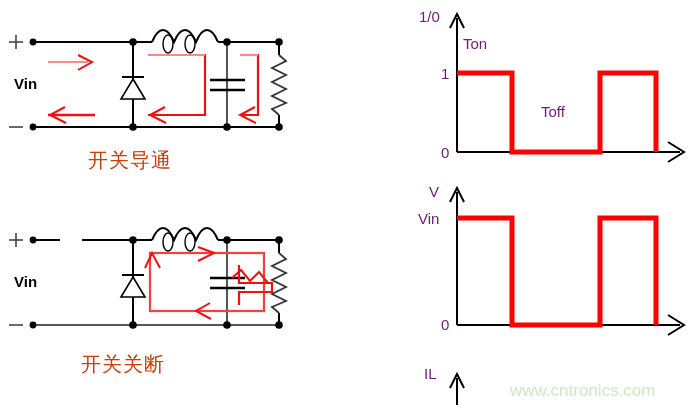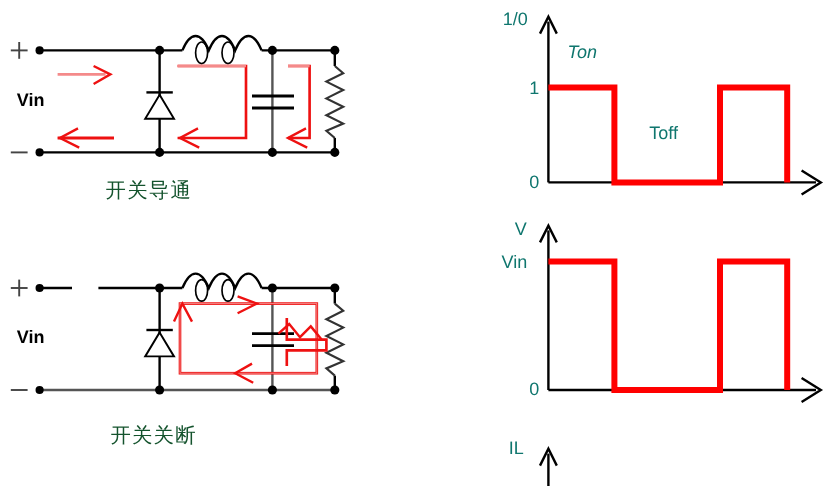--- a/index.html
+++ b/index.html
@@ -1,22 +1,22 @@
 <!DOCTYPE html>
 <html><head>
 <meta charset="utf-8">
 <style>
   html,body{margin:0;padding:0;background:#ffffff;}
   body{width:699px;height:405px;overflow:hidden;
        font-family:"Liberation Sans","DejaVu Sans",sans-serif;}
   #stage{position:relative;width:699px;height:405px;background:#fff;}
   .lbl{position:absolute;color:#1a1a4e;white-space:nowrap;line-height:1;}
   .vin{font-weight:bold;font-size:15px;color:#000;}
-  .cn{font-size:17px;color:#14532d;letter-spacing:1px;}
-  .axlbl{font-size:15px;color:#0f766e;}
+  .cn{font-size:20px;color:#c2410c;letter-spacing:1px;}
+  .axlbl{font-size:15px;color:#701a75;}
   .wm{position:absolute;font-size:17px;color:#cfe8c4;white-space:nowrap;}
   svg{position:absolute;left:0;top:0;overflow:visible;}
 </style>
 </head>
 <body>
 
 <div id="stage">
 
   <svg width="699" height="405">
     <g stroke="#000" stroke-width="2" fill="none">
@@ -134,35 +134,35 @@
       <polyline points="239,265 239,283 272,283 272,292 239,292 239,305" stroke="#ee1111" stroke-width="2.2" fill="none"></polyline>
 
       <path d="M198 247 L214 253 L198 261" stroke="#ee1111" stroke-width="2" fill="none"></path>
       <path d="M145 268 L152 253 L160 268" stroke="#ee1111" stroke-width="2" fill="none"></path>
       <path d="M210 303 L196 311 L211 319" stroke="#ee1111" stroke-width="2" fill="none"></path>
       <polyline points="232,278 241,270 250,281 259,272 268,283" stroke="#ee1111" stroke-width="2" fill="none"></polyline>
     </g>
   </svg>
 
   <div class="lbl vin" style="left:14px;top:274px;">Vin</div>
-  <div class="lbl cn" style="left:92px;top:354px;text-align:center;">开关关断</div>
+  <div class="lbl cn" style="left:81px;top:354px;text-align:center;">开关关断</div>
 
   <svg width="699" height="405">
     <g stroke="#000" stroke-width="2" fill="none">
       <line x1="457" y1="152" x2="457" y2="18"></line>
       <polyline points="450,28 457,14 464,28"></polyline>
       <line x1="457" y1="152" x2="680" y2="152"></line>
       <polyline points="668,142 684,152 668,162"></polyline>
     </g>
     <polyline fill="none" stroke="#ff0000" stroke-width="5" points="457,73 512,73 512,152 600,152 600,73 656,73 656,152"></polyline>
   </svg>
   <div class="lbl axlbl" style="left:419px;top:9px;">1/0</div>
   <div class="lbl axlbl" style="left:441px;top:66px;">1</div>
   <div class="lbl axlbl" style="left:441px;top:145px;">0</div>
-  <div class="lbl axlbl" style="left:473px;top:36px;font-style:italic;">Ton</div>
+  <div class="lbl axlbl" style="left:463px;top:36px;">Ton</div>
   <div class="lbl axlbl" style="left:541px;top:104px;">Toff</div>
 
   <svg width="699" height="405">
     <g stroke="#000" stroke-width="2" fill="none">
       <line x1="457" y1="325" x2="457" y2="192"></line>
       <polyline points="450,202 457,188 464,202"></polyline>
       <line x1="457" y1="325" x2="680" y2="325"></line>
       <polyline points="668,315 684,325 668,335"></polyline>
     </g>
     <polyline fill="none" stroke="#ff0000" stroke-width="5" points="457,218 512,218 512,325 600,325 600,218 656,218 656,325"></polyline>
@@ -172,14 +172,15 @@
   <div class="lbl axlbl" style="left:441px;top:317px;">0</div>
 
   <svg width="699" height="405">
     <g stroke="#000" stroke-width="2" fill="none">
       <line x1="457" y1="405" x2="457" y2="378"></line>
       <polyline points="450,388 457,374 464,388"></polyline>
     </g>
   </svg>
   <div class="lbl axlbl" style="left:424px;top:366px;">IL</div>
 
+  <div class="wm" style="left:510px;top:381px;">www.cntronics.com</div>
 
 </div>
 
 </body></html>

